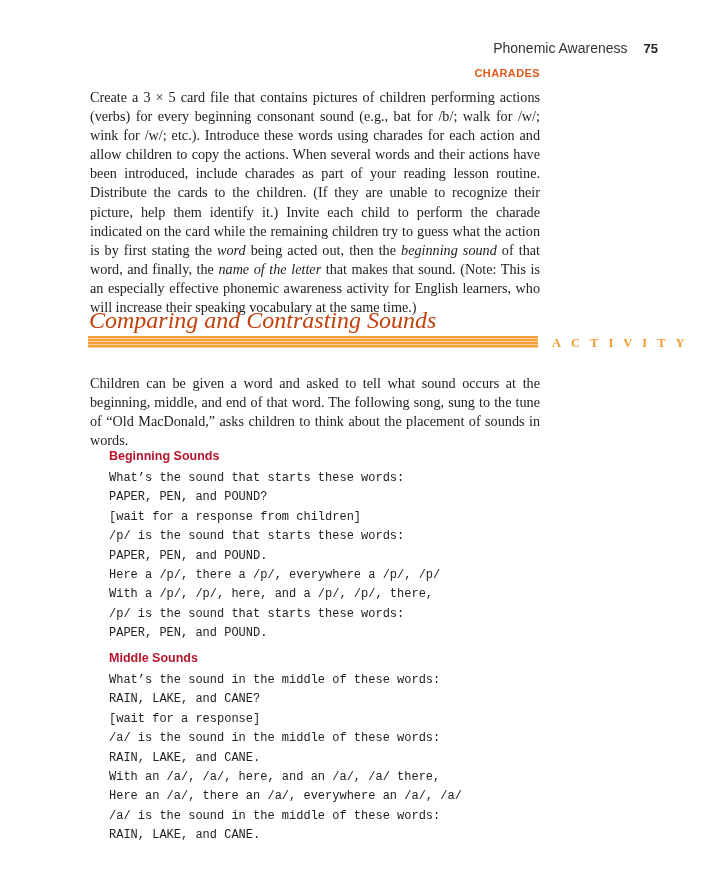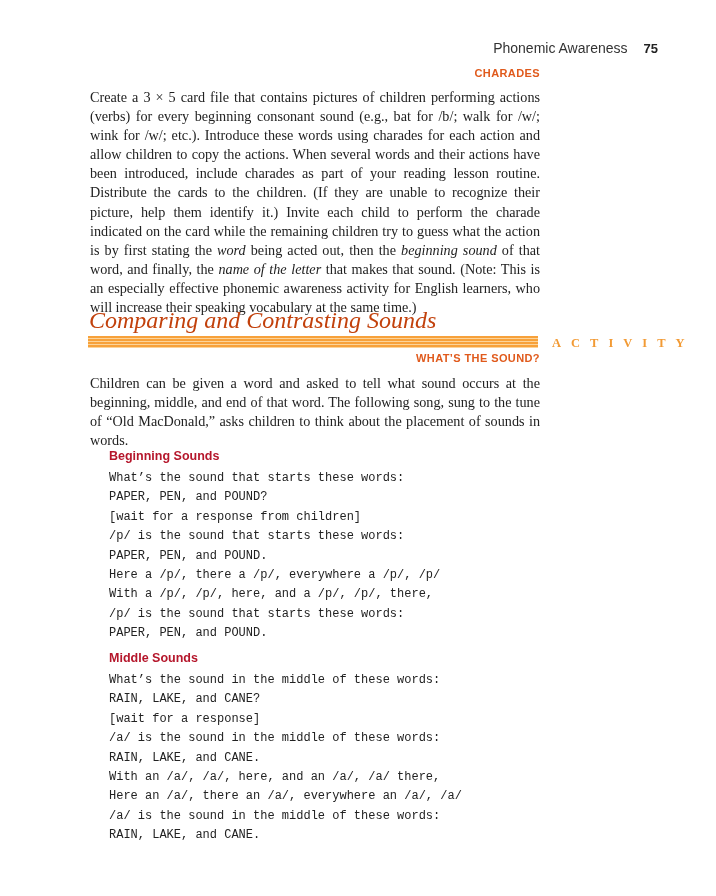--- a/index.html
+++ b/index.html
@@ -41,21 +41,20 @@
   <div class="sec-head" style="top:67px;">CHARADES</div>
 
   <p class="body-text" style="top:88px;">
     <span>Create a 3 × 5 card file that contains pictures of children performing actions (verbs) for every beginning consonant sound (e.g., bat for /b/; walk for /w/; wink for /w/; etc.). Introduce these words using charades for each action and allow children to copy the actions. When several words and their actions have been introduced, include charades as part of your reading lesson routine. Distribute the cards to the children. (If they are unable to recognize their picture, help them identify it.) Invite each child to perform the charade indicated on the card while the remaining children try to guess what the action is by first stating the </span><em>word</em><span> being acted out, then the </span><em>beginning sound</em><span> of that word, and finally, the </span><em>name of the letter</em><span> that makes that sound. (Note: This is an especially effective phonemic awareness activity for English learners, who will increase their speaking vocabulary at the same time.)</span>
   </p>
 
   <div class="chapter-title">Comparing and Contrasting Sounds</div>
   <div class="stripe"></div>
   <div class="activity">ACTIVITY</div>
 
-  <div class="sec-head" style="top:352px;">WHAT’S THE SOUND?</div>
 
   <p class="body-text" style="top:374px;">Children can be given a word and asked to tell what sound occurs at the beginning, middle, and end of that word. The following song, sung to the tune of “Old MacDonald,” asks children to think about the placement of sounds in words.</p>
 
   <div class="song" style="top:434px;">
     <div class="song-head">Beginning Sounds</div>
     <div class="song-line">What’s the sound that starts these words:</div>
     <div class="song-line">PAPER, PEN, and POUND?</div>
     <div class="song-line">[wait for a response from children]</div>
     <div class="song-line">/p/ is the sound that starts these words:</div>
     <div class="song-line">PAPER, PEN, and POUND.</div>

